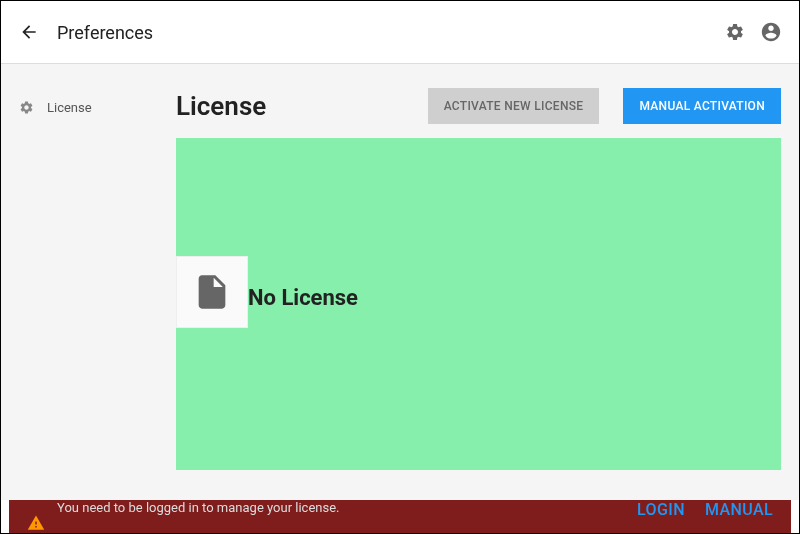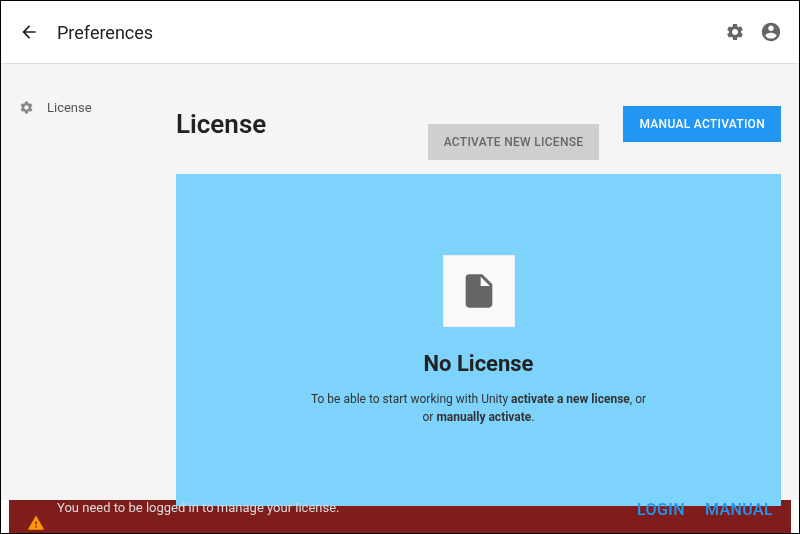--- a/index.html
+++ b/index.html
@@ -94,34 +94,32 @@
       font-size: 12px;
       font-weight: 500;
       letter-spacing: 0.3px;
       cursor: pointer;
       margin-left: 10px;
       font-family: inherit;
     }
     .btn-secondary {
       background: #cfcfcf;
       color: #666;
-      margin-top: 36px;
     }
     .btn-primary {
       background: #2196f3;
       color: #fff;
       margin-left: 24px;
     }
     .content-card {
-      background: #7dd3fc;
+      background: #86efac;
       height: 332px;
       display: flex;
-      flex-direction: column;
-      align-items: center;
-      justify-content: center;
+      flex-direction: row;
+      align-items: center;
     }
     .file-icon-box {
       width: 72px;
       height: 72px;
       border: 1px solid #eee;
       background: #fafafa;
       display: flex;
       align-items: center;
       justify-content: center;
       margin-bottom: 24px;
@@ -207,23 +205,20 @@
       <button class="btn btn-secondary">ACTIVATE NEW LICENSE</button>
       <button class="btn btn-primary">MANUAL ACTIVATION</button>
     </div>
     <div class="content-card">
       <div class="file-icon-box">
         <svg width="40" height="48" viewBox="0 0 24 24">
             <path d="M14 2H6c-1.1 0-2 .9-2 2v16c0 1.1.9 2 2 2h12c1.1 0 2-.9 2-2V8l-6-6zm-1 7V3.5L18.5 9H13z" fill="#666"></path>
           </svg>
       </div>
       <div class="no-license-title">No License</div>
-      <div class="no-license-desc">
-        <span>To be able to start working with Unity </span><strong>activate a new license</strong><span>, or </span><br><span>or </span><strong>manually activate</strong><span>.</span>
-      </div>
     </div>
   </div>
 </div>
 
 <div class="footer">
   <span class="warn-icon">
     <svg width="18" height="18" viewBox="0 0 24 24">
         <path d="M1 21h22L12 2 1 21zm12-3h-2v-2h2v2zm0-4h-2v-4h2v4z" fill="#ff9800"></path>
       </svg>
   </span>

